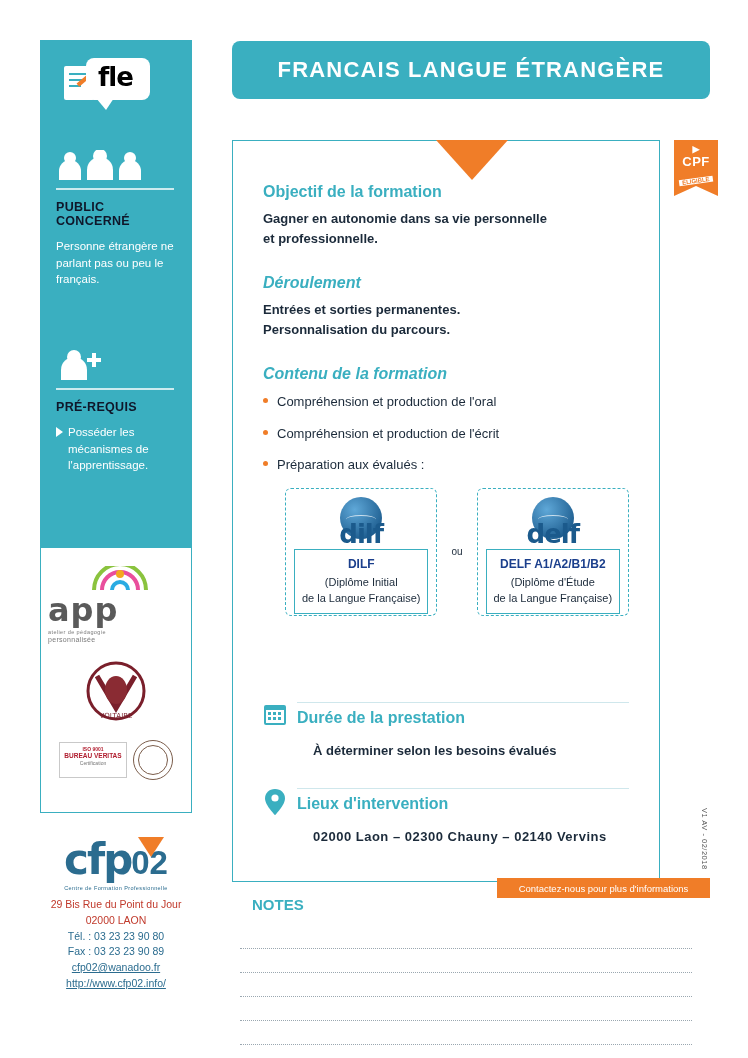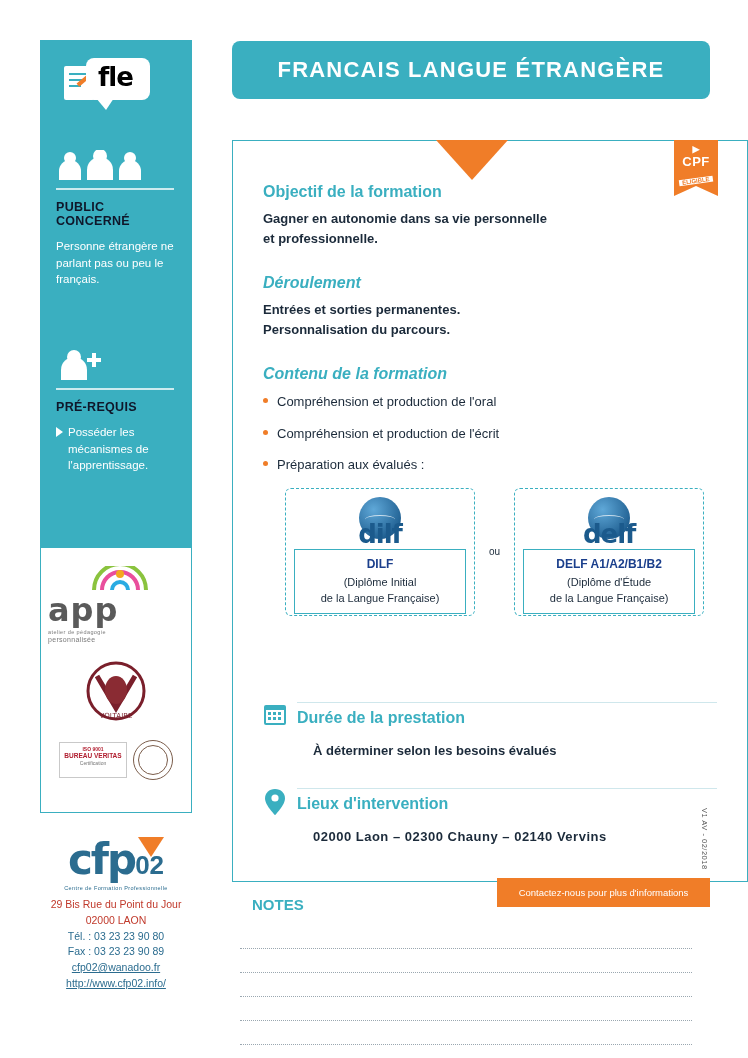--- a/index.html
+++ b/index.html
@@ -228,21 +228,21 @@
     height: 56px;
   }
   .cfp-c {
     font-size: 42px;
     font-weight: bold;
     color: #2b6c8f;
     letter-spacing: -2px;
     font-family: "DejaVu Sans", sans-serif;
   }
   .cfp-02 {
-    font-size: 26px;
+    font-size: 33px;
     font-weight: bold;
     color: #2b6c8f;
   }
   .cfp-tri {
     position: absolute;
     right: 28px;
     top: 2px;
     width: 0; height: 0;
     border-left: 13px solid transparent;
     border-right: 13px solid transparent;
@@ -279,21 +279,21 @@
     font-size: 22px;
     font-weight: bold;
     letter-spacing: 1.2px;
   }
 
   
   .main-card {
     position: absolute;
     left: 232px;
     top: 140px;
-    width: 516px;
+    width: 428px;
     height: 742px;
     border: 1px solid #3aafc0;
     box-sizing: border-box;
     background: #ffffff;
   }
   .card-notch {
     position: absolute;
     left: 436px;
     top: 140px;
     width: 72px;
@@ -449,21 +449,21 @@
     color: #1b2a3a;
     margin: 16px;
   }
   .info-text.big { letter-spacing: 0.5px; }
 
   .contact-banner {
     position: absolute;
     left: 497px;
     top: 878px;
     width: 213px;
-    height: 29px;
+    height: 20px;
     background: #f07d28;
     color: #ffffff;
     font-size: 9.5px;
     display: flex;
     align-items: center;
     justify-content: center;
   }
   .side-code {
     position: absolute;
     left: 700px;

